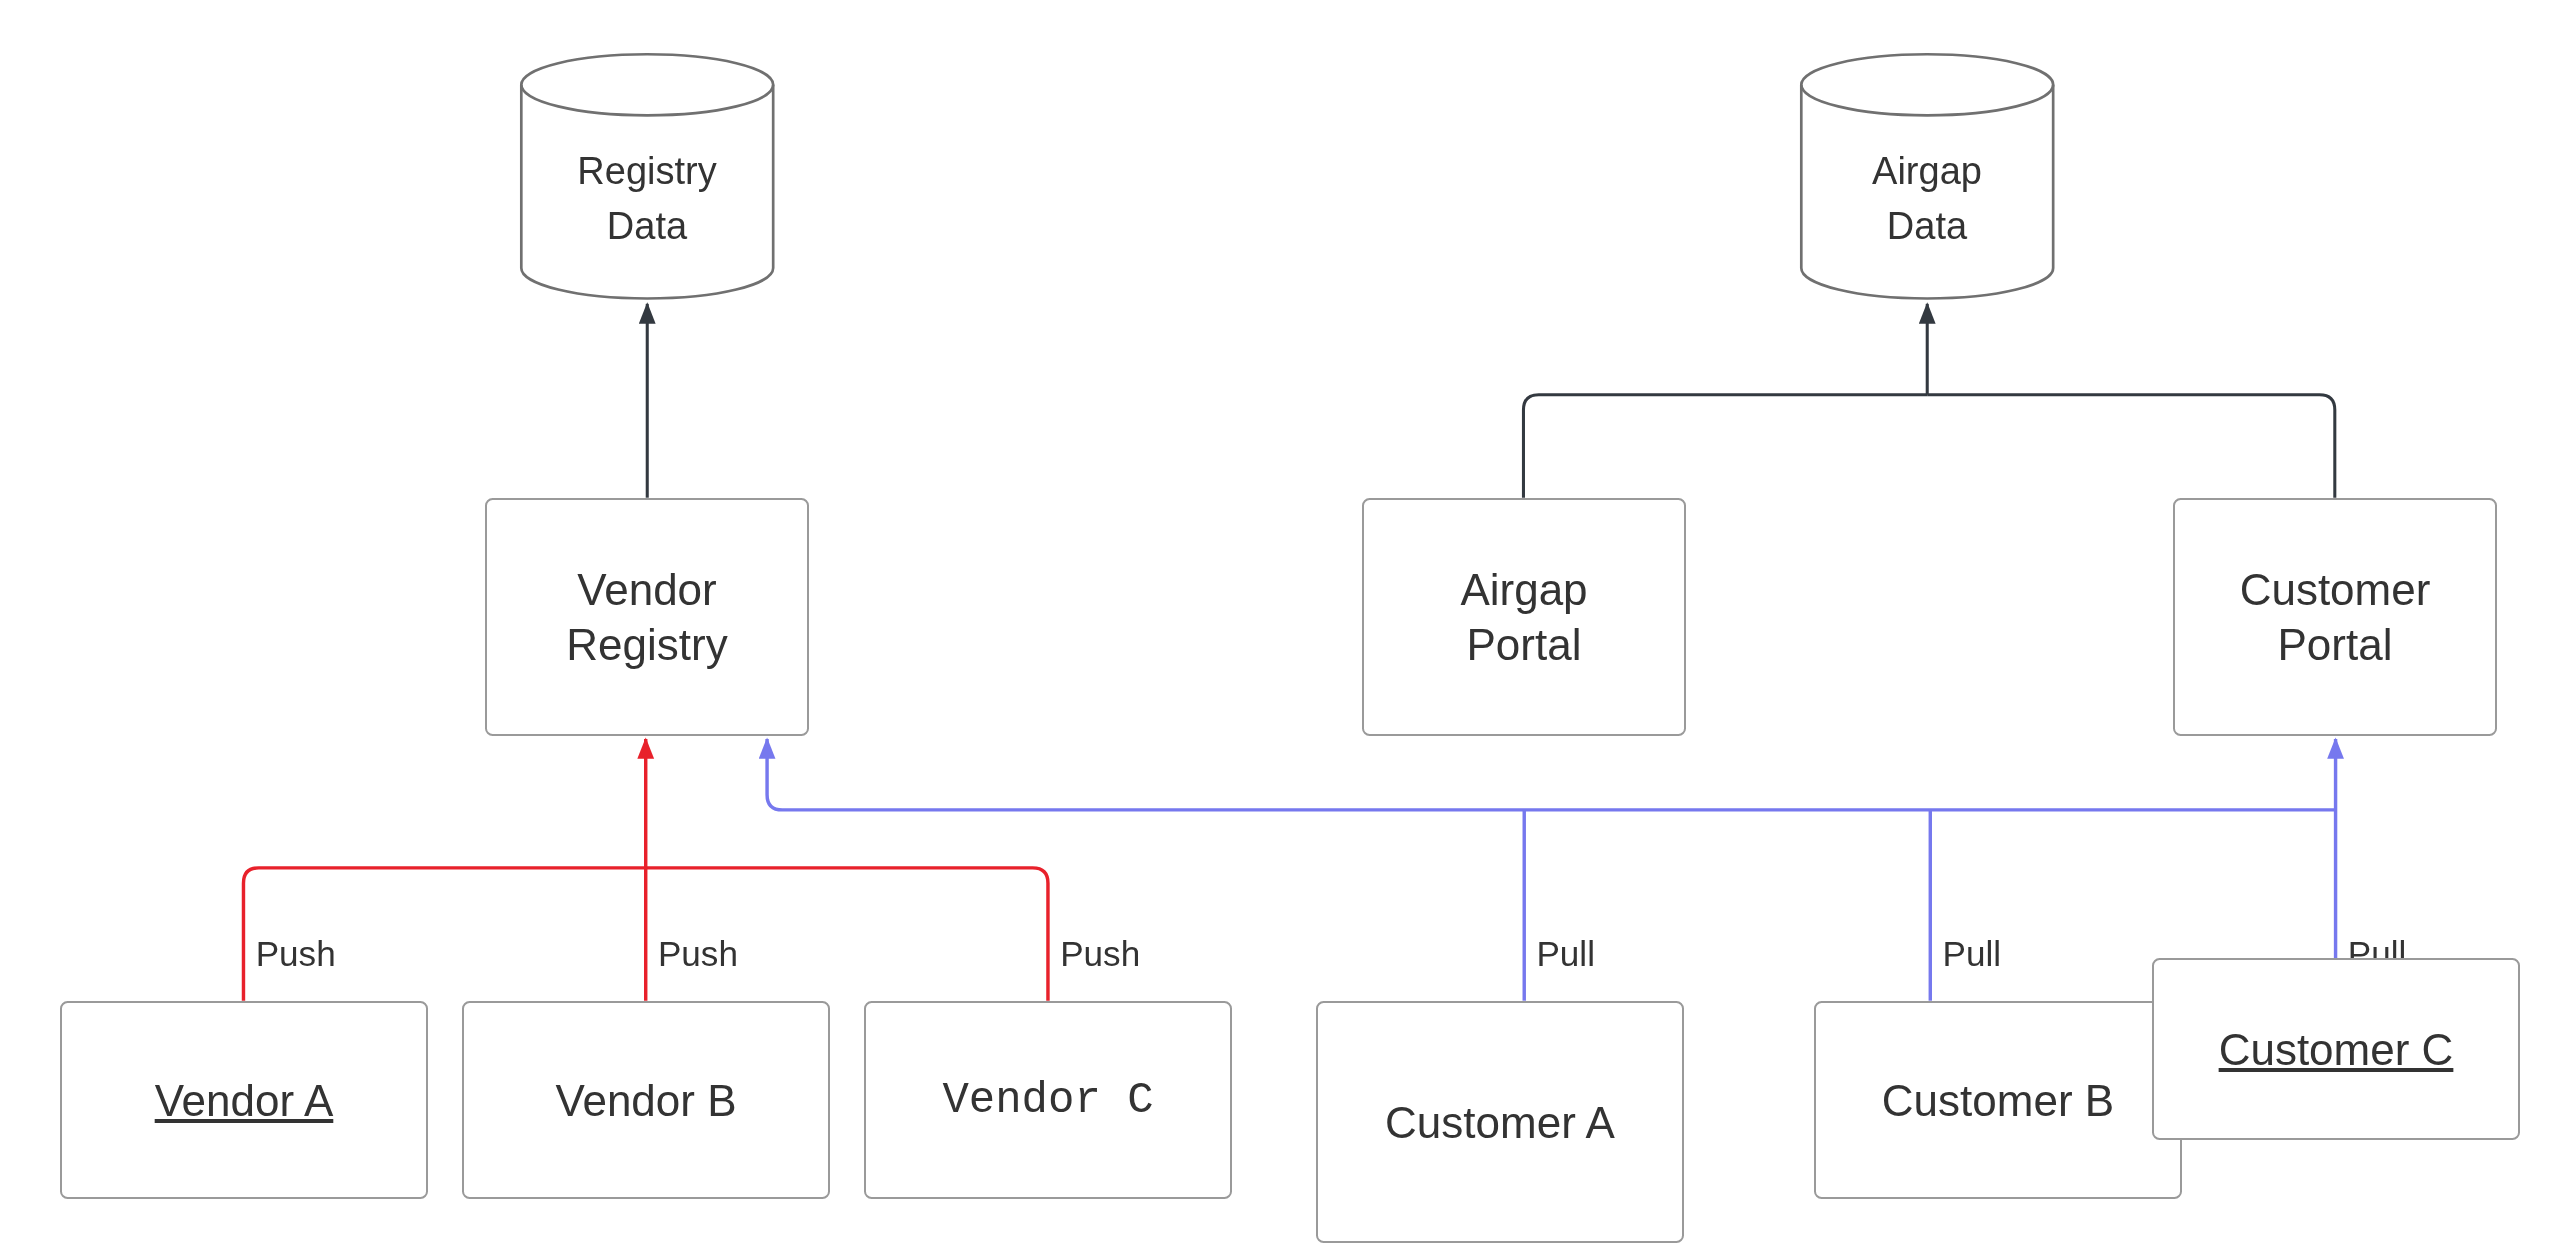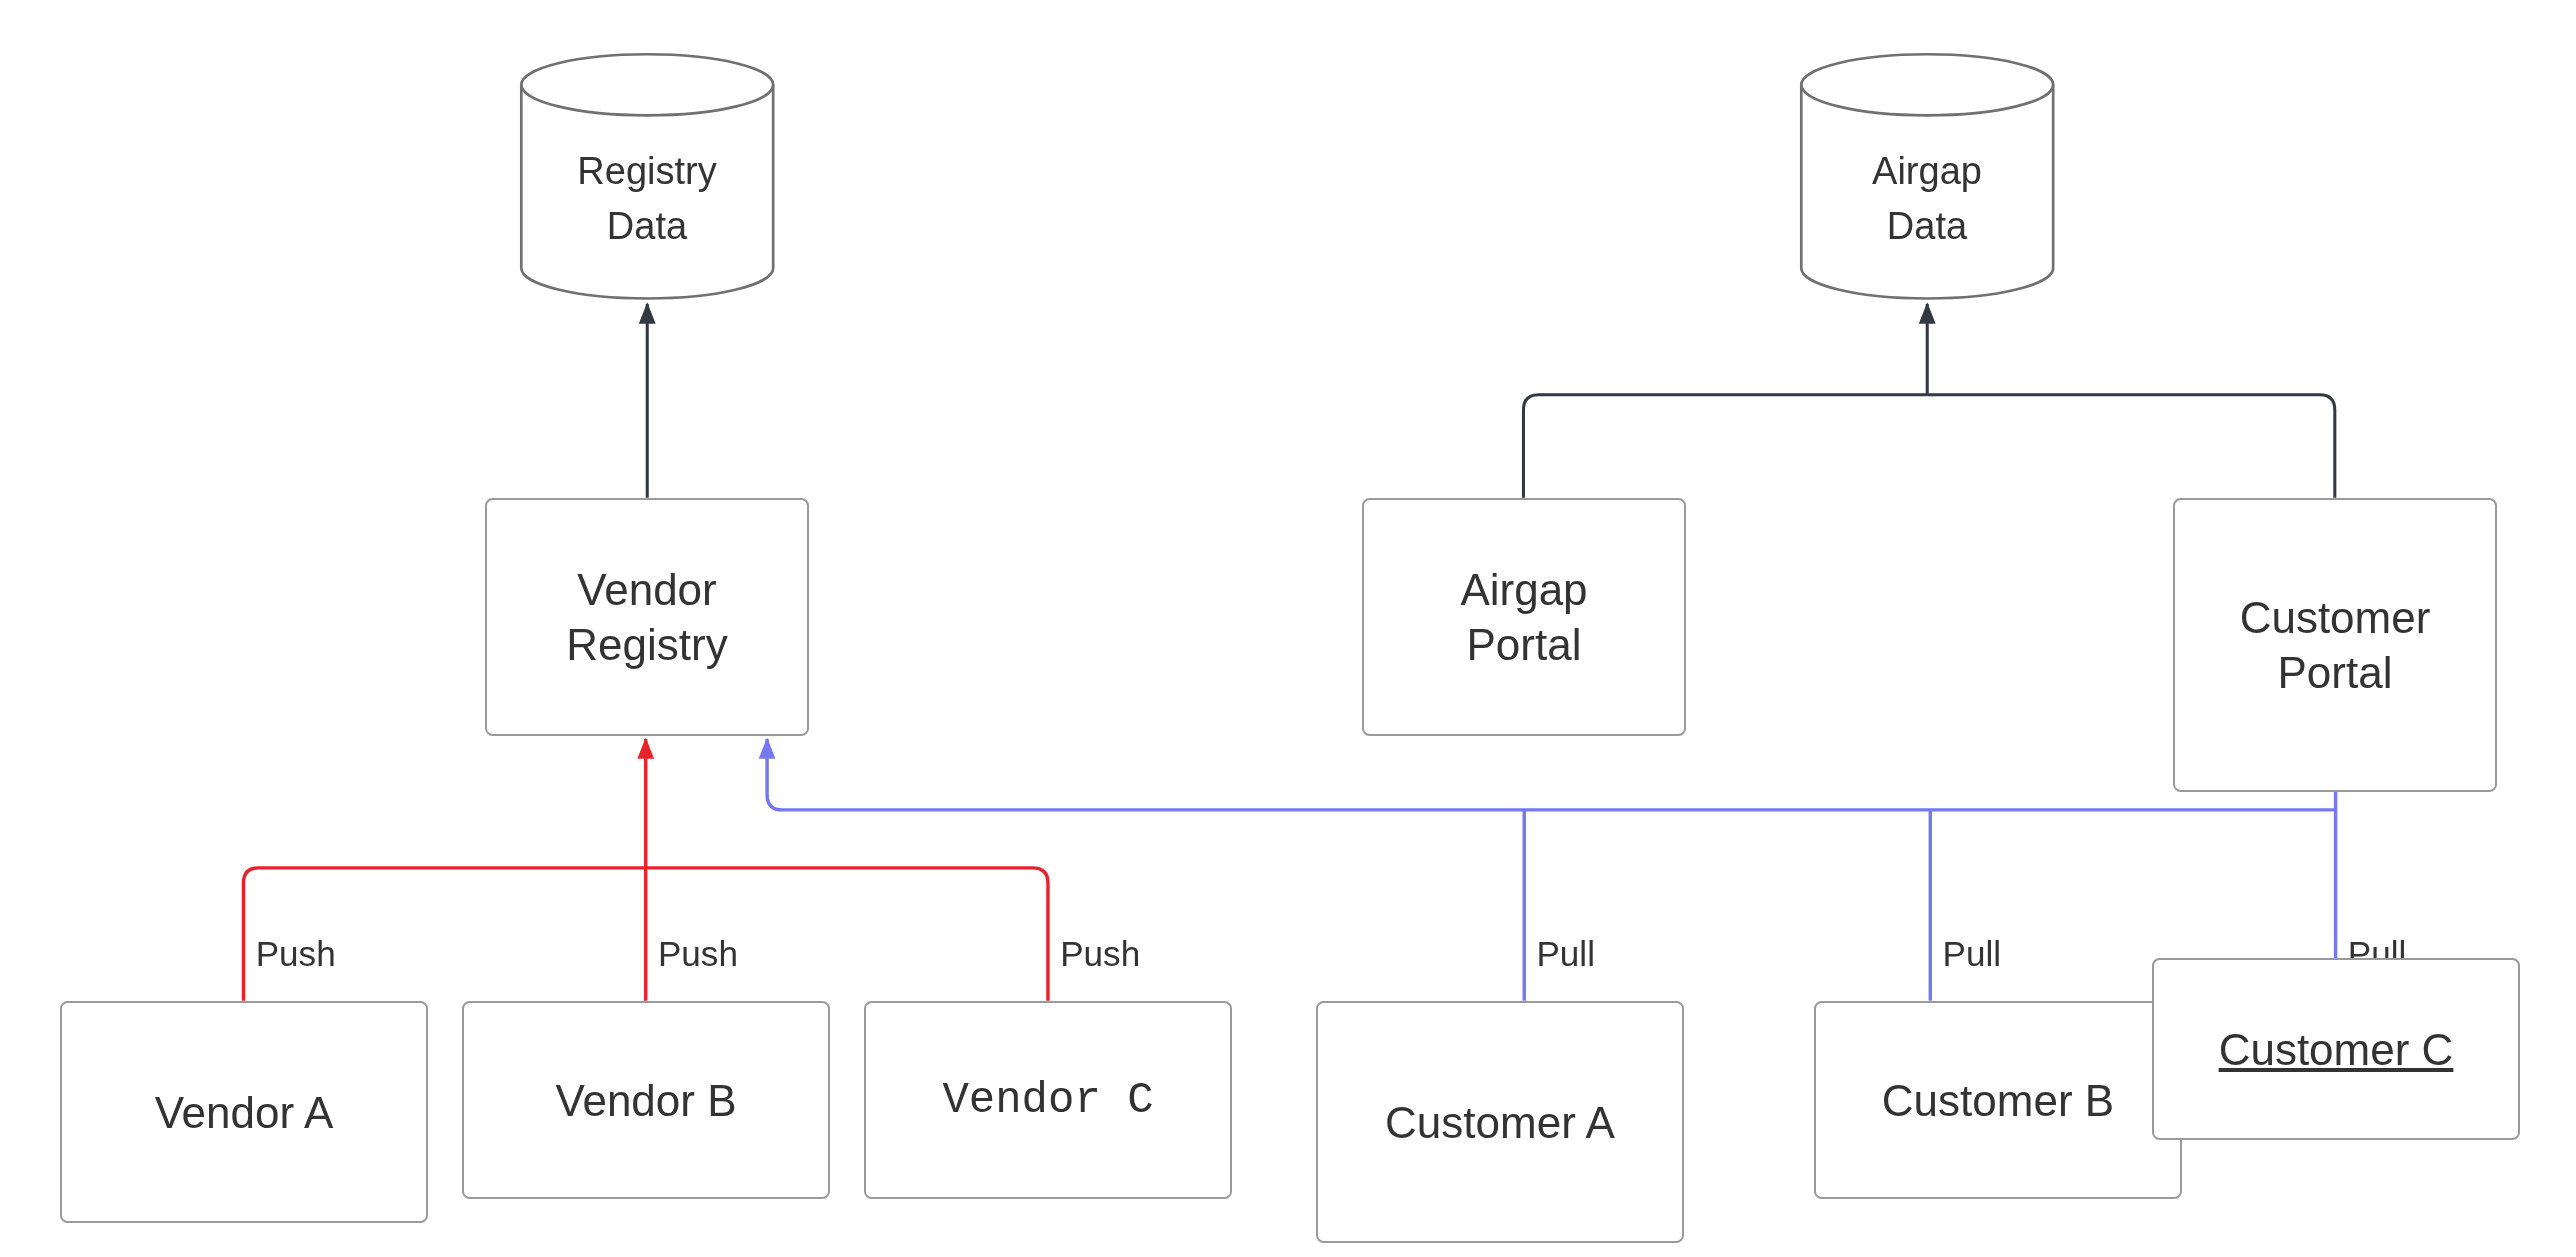--- a/index.html
+++ b/index.html
@@ -113,26 +113,26 @@
   </div>
 
   <div class="box" style="left:485px; top:498px; width:324px; height:238px;">
     <span>Vendor</span>
     <span>Registry</span>
   </div>
   <div class="box" style="left:1362px; top:498px; width:324px; height:238px;">
     <span>Airgap</span>
     <span>Portal</span>
   </div>
-  <div class="box" style="left:2173px; top:498px; width:324px; height:294px;">
+  <div class="box" style="left:2173px; top:498px; width:324px; height:238px;">
     <span>Customer</span>
     <span>Portal</span>
   </div>
 
-  <div class="box" style="left:60px; top:1001px; width:368px; height:222px;">
+  <div class="box" style="left:60px; top:1001px; width:368px; height:198px;text-decoration:underline;">
     <span>Vendor A</span>
   </div>
   <div class="box" style="left:462px; top:1001px; width:368px; height:198px;">
     <span>Vendor B</span>
   </div>
   <div class="box" style="left:864px; top:1001px; width:368px; height:198px;font-family:Liberation Mono, monospace;">
     <span>Vendor C</span>
   </div>
   <div class="box" style="left:1316px; top:1001px; width:368px; height:242px;">
     <span>Customer A</span>

